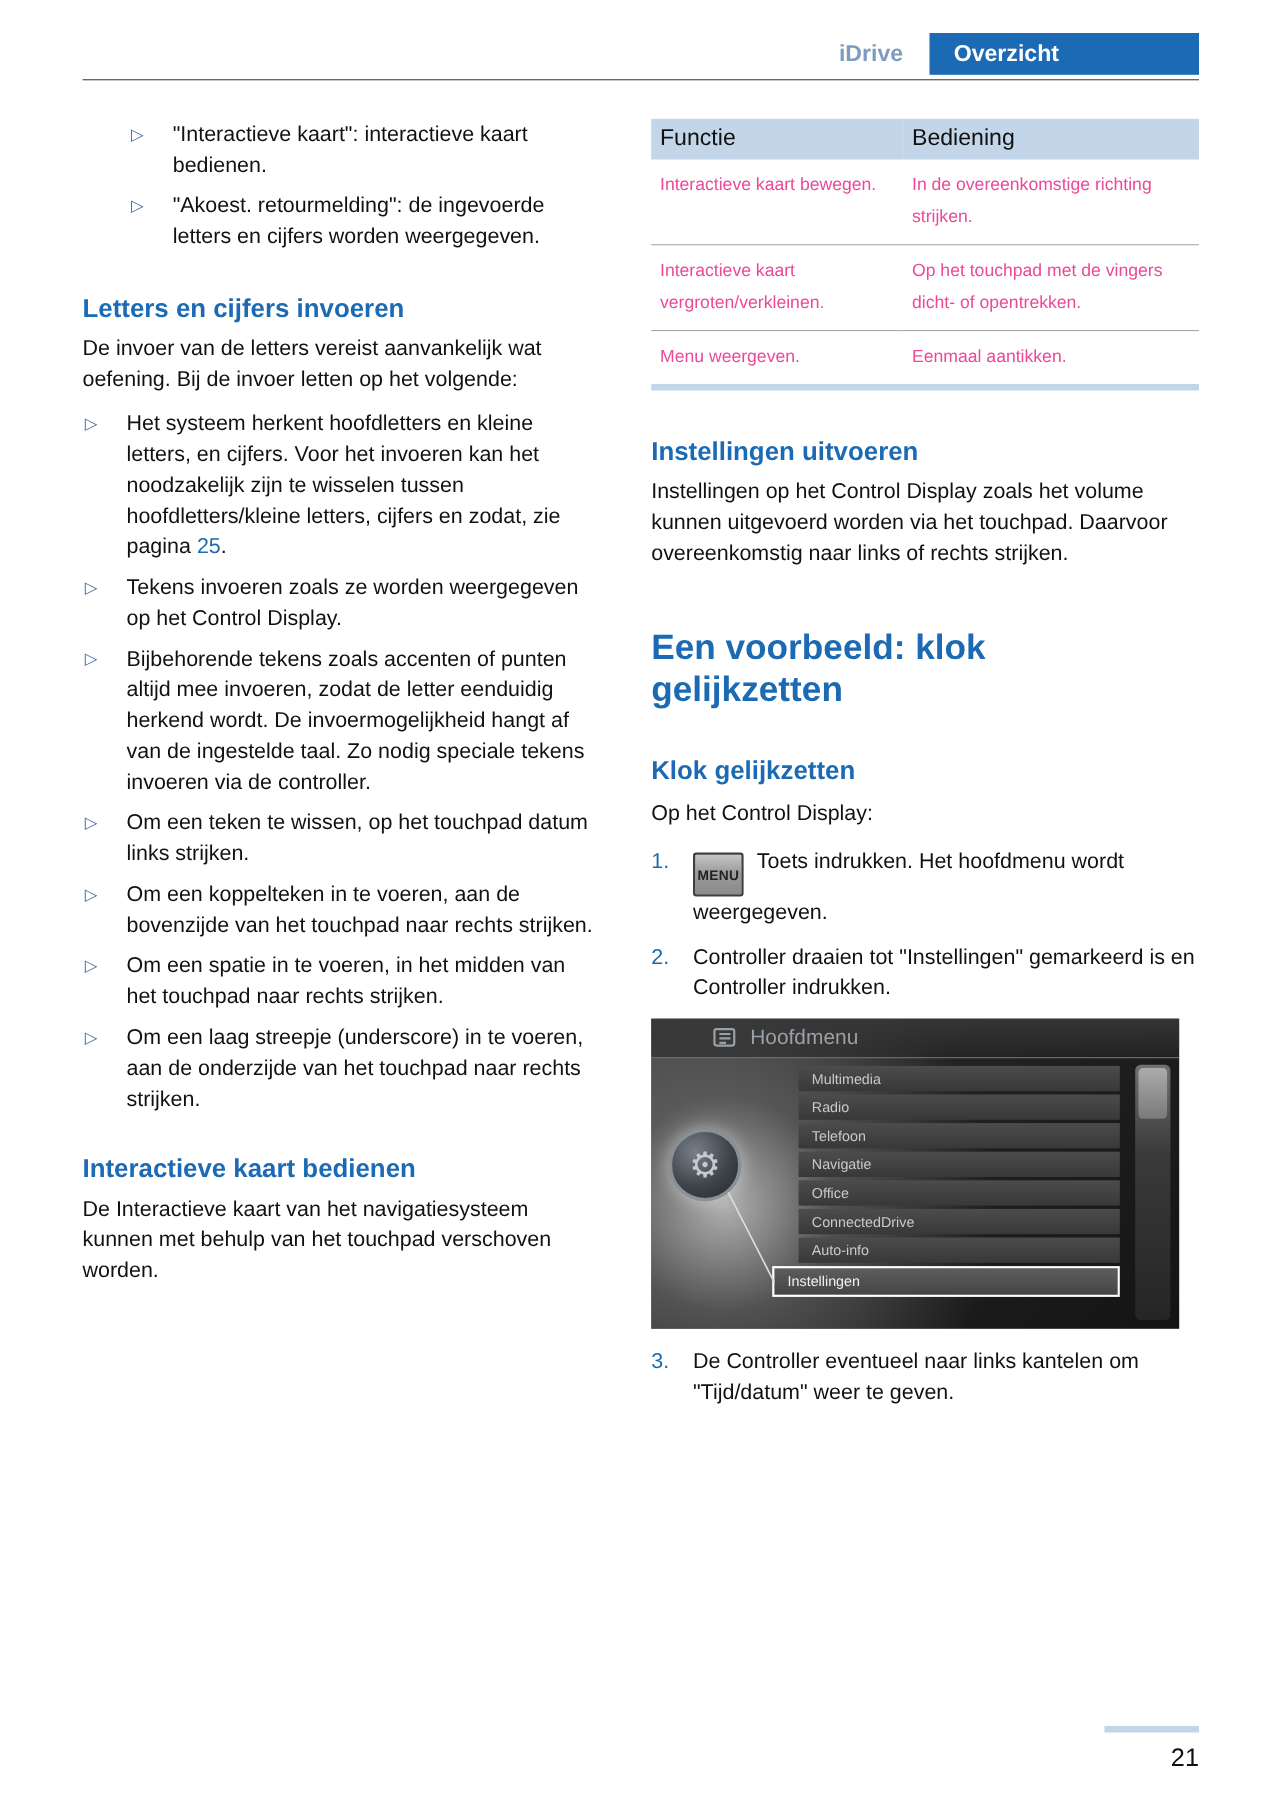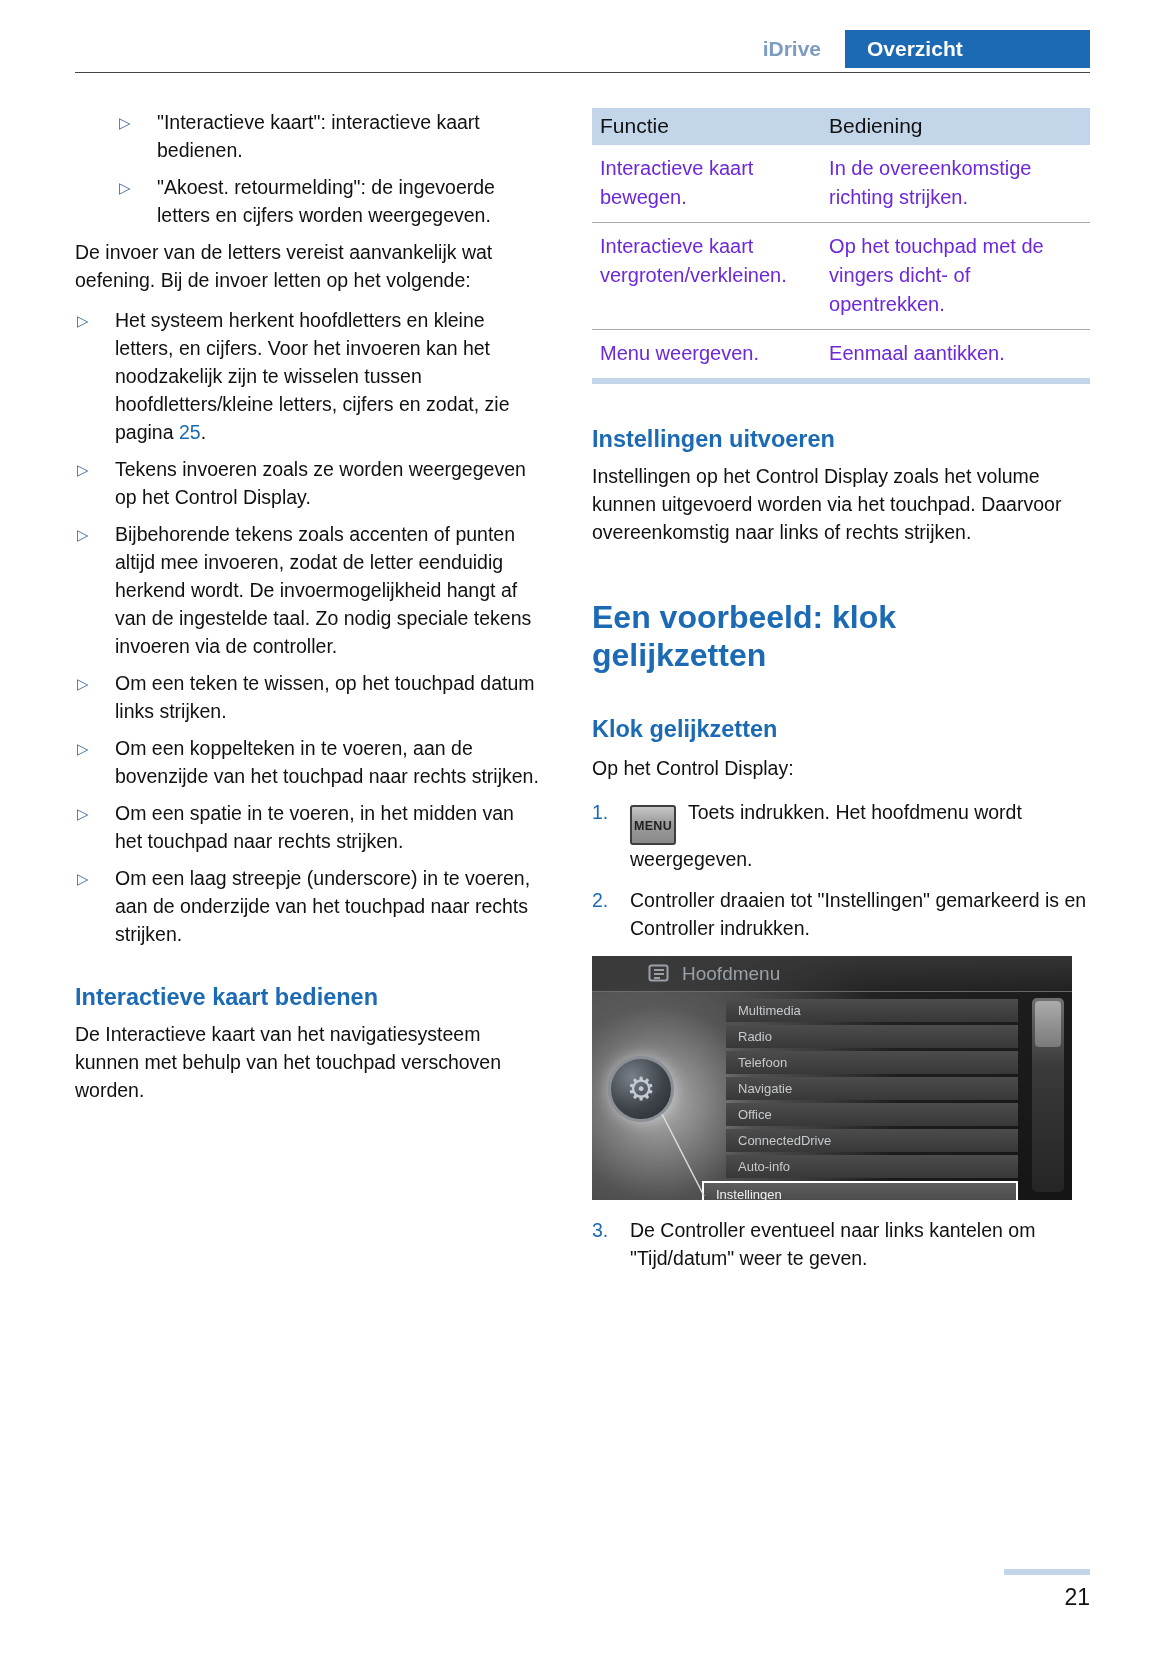--- a/index.html
+++ b/index.html
@@ -54,21 +54,21 @@
 
   a.page-link { color:#1b6ab3; text-decoration:none; }
 
   
   table.func-table { width:100%; border-collapse:collapse; }
   .func-table th {
     background:#c3d6e9; font-weight:normal; text-align:left;
     font-size:21px; padding:6px 12px 7px 8px; color:#111111;
   }
   .func-table td {
-    font-size:20px; line-height:29px; color:#6d28d9;
+    font-size:16px; line-height:29px; color:#ec4899;
     padding:9px 12px 10px 8px; vertical-align:top;
   }
   .func-table tbody tr { border-bottom:1px solid #a8a8a8; }
   .func-table tbody tr:last-child { border-bottom:none; }
   .func-table th:first-child, .func-table td:first-child { width:46%; }
   .table-bottom-bar { height:6px; background:#c3d6e9; }
 
   
   ol.steps { list-style:none; margin-top:16px; }
   ol.steps li {
@@ -79,21 +79,21 @@
   .menu-key {
     display:inline-block; width:46px; height:40px;
     background:linear-gradient(180deg,#c6c6c6 0%, #9c9c9c 45%, #8a8a8a 100%);
     border:2px solid #3f3f3f; border-radius:3px;
     color:#222222; font-size:12.5px; font-weight:bold; text-align:center;
     padding-top:5px; vertical-align:-11px; margin-right:12px; letter-spacing:0.3px;
   }
 
   
   .screenshot {
-    position:relative; width:480px; height:244px; margin:14px 0 16px 0;
+    position:relative; width:480px; height:282px; margin:14px 0 16px 0;
     background:
       radial-gradient(circle at 14% 60%, rgba(200,200,200,0.85) 0%, rgba(120,120,120,0.55) 22%, rgba(40,40,40,0) 55%),
       linear-gradient(135deg, #3d3d3d 0%, #232323 40%, #141414 100%);
     overflow:hidden;
   }
   .ss-header {
     position:absolute; top:0; left:0; right:0; height:36px;
     display:flex; align-items:center; padding-left:56px; gap:10px;
     border-bottom:1px solid rgba(200,200,200,0.35);
     background:linear-gradient(180deg, rgba(55,55,55,0.9), rgba(38,38,38,0.55));
@@ -146,20 +146,21 @@
 
   <div class="columns">
 
     <div class="col-left">
 
       <ul class="bullets indented">
         <li>"Interactieve kaart": interactieve kaart bedienen.</li>
         <li>"Akoest. retourmelding": de ingevoerde letters en cijfers worden weergegeven.</li>
       </ul>
 
+      <h3 class="sub" style="margin-top:36px;">Letters en cijfers invoeren</h3>
       <p class="body-text" style="margin-top:8px;">De invoer van de letters vereist aanvankelijk wat oefening. Bij de invoer letten op het volgende:</p>
 
       <ul class="bullets" style="margin-top:12px;">
         <li>
           <span>Het systeem herkent hoofdletters en kleine letters, en cijfers. Voor het invoeren kan het noodzakelijk zijn te wisselen tussen hoofdletters/kleine letters, cijfers en zodat, zie pagina </span><a class="page-link" href="#">25</a><span>.</span>
         </li>
         <li>Tekens invoeren zoals ze worden weergegeven op het Control Display.</li>
         <li>Bijbehorende tekens zoals accenten of punten altijd mee invoeren, zodat de letter eenduidig herkend wordt. De invoermogelijkheid hangt af van de ingestelde taal. Zo nodig speciale tekens invoeren via de controller.</li>
         <li>Om een teken te wissen, op het touchpad datum links strijken.</li>
         <li>Om een koppelteken in te voeren, aan de bovenzijde van het touchpad naar rechts strijken.</li>

